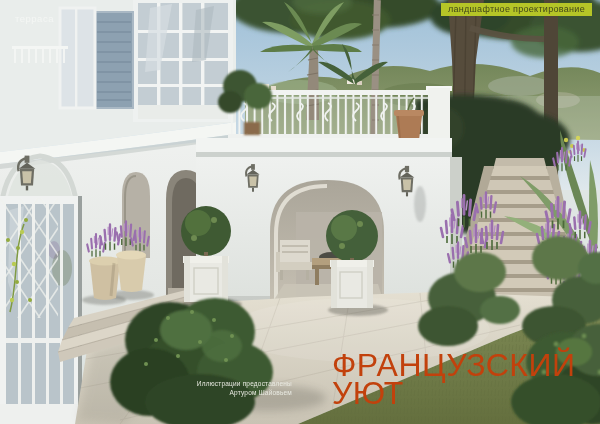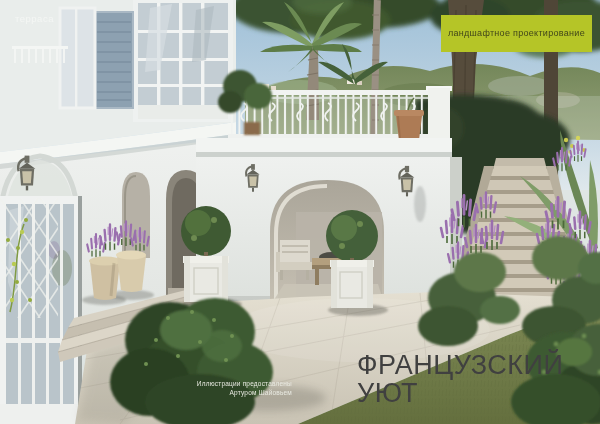--- a/index.html
+++ b/index.html
@@ -1,23 +1,23 @@
 <!DOCTYPE html>
 <html><head>
 <meta charset="utf-8">
 <style>
   html,body{margin:0;padding:0;background:#222;}
   .page{position:relative;width:600px;height:424px;overflow:hidden;
         font-family:"Liberation Sans",sans-serif;background:#dfe5e3;}
   .page svg{position:absolute;left:0;top:0;}
   .overlay{position:absolute;pointer-events:none;}
   .section-label{left:15px;top:13px;color:#f4f6f4;font-size:9.5px;letter-spacing:.5px;}
-  .badge{position:absolute;top:15px;right:8px;background:#b5c527;color:#42471a;
-         font-size:9px;line-height:13px;padding:12px 7px;letter-spacing:.3px;}
-  .title{left:357px;top:351px;color:#404040;font-size:27px;line-height:28px;
+  .badge{position:absolute;top:3px;right:8px;background:#b5c527;color:#42471a;
+         font-size:9px;line-height:13px;padding:0 7px;letter-spacing:.3px;}
+  .title{left:332px;top:351px;color:#c2410c;font-size:32px;line-height:28px;
          letter-spacing:.5px;font-weight:400;}
   .credit{left:140px;top:380px;width:152px;text-align:right;color:#e9eae2;
           font-size:6.5px;line-height:8.5px;letter-spacing:.2px;}
 </style>
 </head>
 <body>
 
 <div class="page">
 
 <svg width="600" height="424" viewBox="0 0 600 424">

